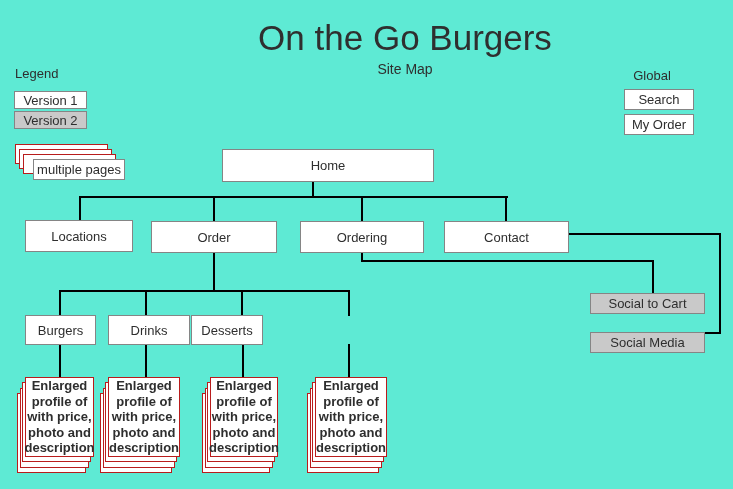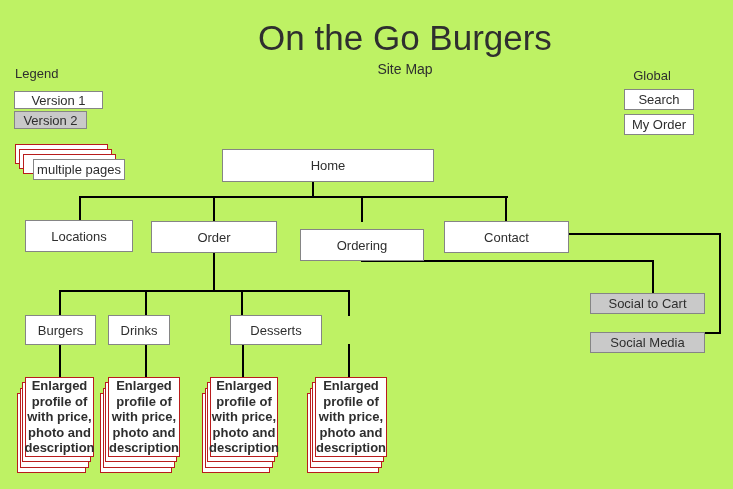--- a/index.html
+++ b/index.html
@@ -1,17 +1,17 @@
 <!DOCTYPE html>
 <html><head>
 <meta charset="utf-8">
 <style>
   html,body { margin:0; padding:0; background:#ffffff; }
   .canvas {
-    position:relative; width:733px; height:489px; background:#bef264;
+    position:relative; width:733px; height:489px; background:#5eead4;
     font-family:"Liberation Sans", sans-serif; color:#2e2e2e; overflow:hidden;
   }
   .title {
     position:absolute; left:105px; top:17px; width:600px; height:42px;
     font-size:35px; line-height:42px; text-align:center; color:#2f2f2f; white-space:nowrap;
   }
   .subtitle {
     position:absolute; left:105px; top:59px; width:600px; height:20px;
     font-size:14px; line-height:20px; text-align:center; color:#2f2f2f;
   }
@@ -35,21 +35,21 @@
 </style>
 </head>
 <body>
 
 <div class="canvas">
 
   <div class="title">On the Go Burgers</div>
   <div class="subtitle">Site Map</div>
 
   <div class="label" style="left:15px; top:66px;">Legend</div>
-  <div class="box" style="left:14px; top:91px; width:89px; height:18px;">Version 1</div>
+  <div class="box" style="left:14px; top:91px; width:73px; height:18px;">Version 1</div>
   <div class="box gray" style="left:14px; top:111px; width:73px; height:18px;">Version 2</div>
 
   <div>
     <div class="sheet" style="left:15px; top:144px; width:93px; height:20px;"></div>
     <div class="sheet" style="left:19px; top:149px; width:93px; height:20px;"></div>
     <div class="sheet" style="left:23px; top:154px; width:93px; height:20px;"></div>
     <div class="box" style="left:33px; top:159px; width:92px; height:21px;">multiple pages</div>
   </div>
 
   <div class="label" style="left:617px; top:68px; width:70px; text-align:center;">Global</div>
@@ -79,26 +79,26 @@
   <div class="hline" style="left:361px; top:260px; width:293px;"></div>
   <div class="vline" style="left:652px; top:260px; height:33px;"></div>
 
   <div class="hline" style="left:568px; top:233px; width:153px;"></div>
   <div class="vline" style="left:719px; top:233px; height:101px;"></div>
   <div class="hline" style="left:704px; top:332px; width:17px;"></div>
 
   <div class="box" style="left:222px; top:149px; width:212px; height:33px;">Home</div>
   <div class="box" style="left:25px; top:220px; width:108px; height:32px;">Locations</div>
   <div class="box" style="left:151px; top:221px; width:126px; height:32px;">Order</div>
-  <div class="box" style="left:300px; top:221px; width:124px; height:32px;margin-top:8px;">Ordering</div>
+  <div class="box" style="left:300px; top:221px; width:124px; height:32px;">Ordering</div>
   <div class="box" style="left:25px; top:315px; width:71px; height:30px;">Burgers</div>
 
   <div class="box" style="left:444px; top:221px; width:125px; height:32px;">Contact</div>
-  <div class="box" style="left:108px; top:315px; width:62px; height:30px;">Drinks</div>
-  <div class="box" style="left:191px; top:315px; width:92px; height:30px;margin-left:39px;">Desserts</div>
+  <div class="box" style="left:108px; top:315px; width:82px; height:30px;">Drinks</div>
+  <div class="box" style="left:191px; top:315px; width:72px; height:30px;">Desserts</div>
 
   <div class="box gray" style="left:590px; top:293px; width:115px; height:21px;">Social to Cart</div>
   <div class="box gray" style="left:590px; top:324px; width:115px; height:21px;margin-top:8px;">Social Media</div>
 
   <div>
     <div class="sheet" style="left:17px; top:393px; width:69px; height:80px;"></div>
     <div class="sheet" style="left:20px; top:388px; width:69px; height:80px;"></div>
     <div class="sheet" style="left:22px; top:382px; width:69px; height:80px;"></div>
     <div class="sheet pagetext" style="left:25px; top:377px; width:69px; height:80px;">Enlarged
 profile of

